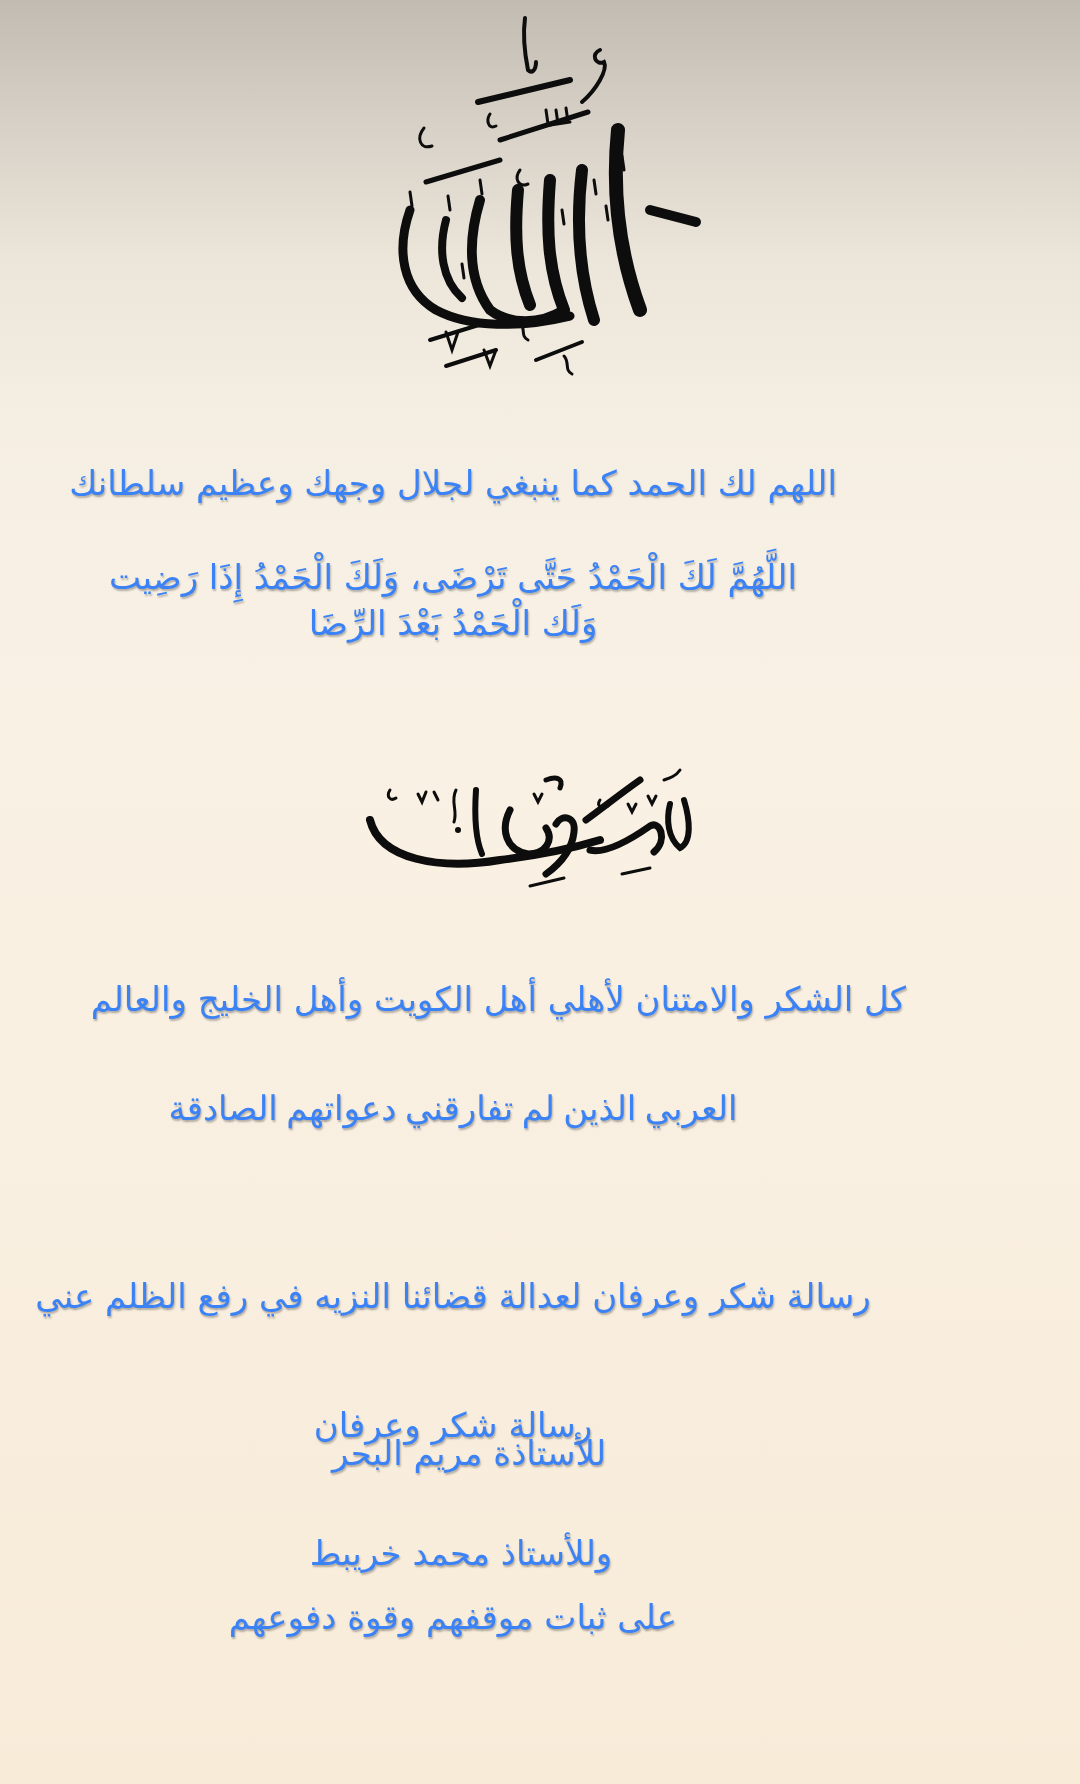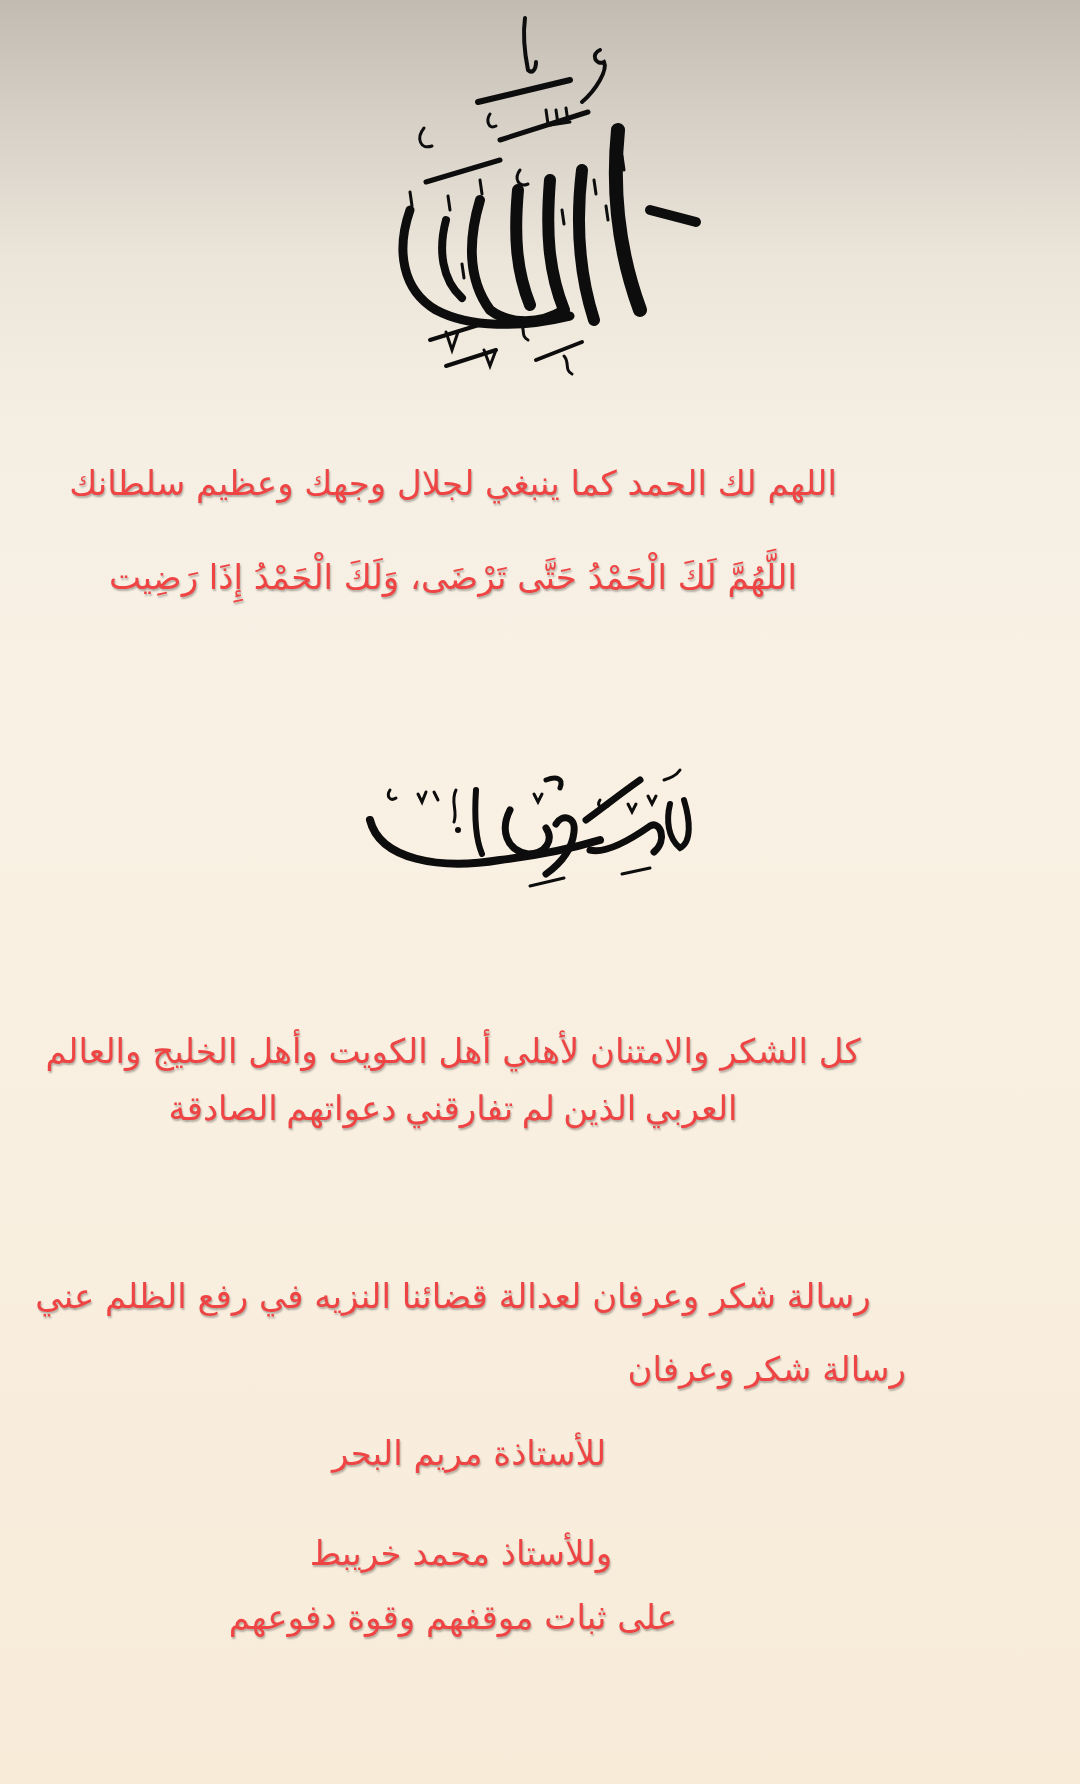--- a/index.html
+++ b/index.html
@@ -47,21 +47,21 @@
     }
     .text-line {
       position: absolute;
       left: 0;
       width: 906px;
       text-align: center;
       direction: rtl;
       font-family: "DejaVu Sans", sans-serif;
       font-size: 34px;
       line-height: 1;
-      color: #ef4444;
+      color: #3b82f6;
       text-shadow: 1px 2px 2px rgba(0,0,0,0.28);
       white-space: nowrap;
     }
   </style>
 </head>
 <body>
 
 <div class="page">
 
   <div class="calligraphy hamd-art">
@@ -102,20 +102,21 @@
         <path d="M96 322 L 102 340 L 108 322" stroke-width="3"></path>
         <path d="M134 340 L 140 356 L 146 340" stroke-width="3"></path>
         <path d="M214 346 C 220 352, 214 360, 222 364" stroke-width="3"></path>
         <path d="M170 312 C 176 318, 170 326, 178 330" stroke-width="3"></path>
       </g>
     </svg>
   </div>
 
   <div class="text-line" style="top:466px;">اللهم لك الحمد كما ينبغي لجلال وجهك وعظيم سلطانك</div>
   <div class="text-line" style="top:560px;">اللَّهُمَّ لَكَ الْحَمْدُ حَتَّى تَرْضَى، وَلَكَ الْحَمْدُ إِذَا رَضِيت</div>
+  <div class="text-line" style="top:606px;">وَلَك الْحَمْدُ بَعْدَ الرِّضَا</div>
 
   <div class="calligraphy shukr-art">
     <svg width="380" height="150" viewBox="0 0 380 150">
       <g fill="none" stroke="#0d0d0d" stroke-linecap="round">
         <path d="M20 70 C 30 110, 90 120, 150 110 C 200 104, 230 96, 250 90" stroke-width="8"></path>
         <path d="M126 40 C 124 70, 126 90, 132 104" stroke-width="6"></path>
         <path d="M160 60 C 150 80, 156 100, 178 104 C 196 104, 204 90, 196 78" stroke-width="7"></path>
         <path d="M206 74 C 212 64, 226 66, 224 82 C 222 100, 210 114, 196 124" stroke-width="7"></path>
         <path d="M236 70 C 250 60, 270 44, 290 30" stroke-width="7"></path>
         <path d="M240 100 C 256 104, 280 90, 300 76 C 310 70, 318 90, 304 102" stroke-width="7"></path>
@@ -129,23 +130,23 @@
         <path d="M106 40 C 100 52, 108 60, 104 72" stroke-width="3"></path>
         <circle cx="108" cy="80" r="3" fill="#0d0d0d" stroke="none"></circle>
         <path d="M184 44 L 188 52 L 192 44" stroke-width="3"></path>
         <path d="M250 50 C 246 56, 252 60, 258 56" stroke-width="3"></path>
         <path d="M278 54 L 282 62 L 286 54" stroke-width="3"></path>
         <path d="M298 46 L 302 54 L 306 46" stroke-width="3"></path>
       </g>
     </svg>
   </div>
 
-  <div class="text-line" style="top:1034px;">كل الشكر والامتنان لأهلي أهل الكويت وأهل الخليج والعالم</div>
+  <div class="text-line" style="top:982px;text-align:right;">كل الشكر والامتنان لأهلي أهل الكويت وأهل الخليج والعالم</div>
   <div class="text-line" style="top:1092px;font-family:Liberation Serif, serif;">العربي الذين لم تفارقني دعواتهم الصادقة</div>
 
   <div class="text-line" style="top:1279px;">رسالة شكر وعرفان لعدالة قضائنا النزيه في رفع الظلم عني</div>
 
-  <div class="text-line" style="top:1352px;text-align:right;">رسالة شكر وعرفان</div>
+  <div class="text-line" style="top:1408px;">رسالة شكر وعرفان</div>
   <div class="text-line" style="top:1436px;margin-left:16px;">للأستاذة مريم البحر</div>
   <div class="text-line" style="top:1536px;padding-left:8px;">وللأستاذ محمد خريبط</div>
   <div class="text-line" style="top:1600px;">على ثبات موقفهم وقوة دفوعهم</div>
 
 </div>
 
 </body></html>

